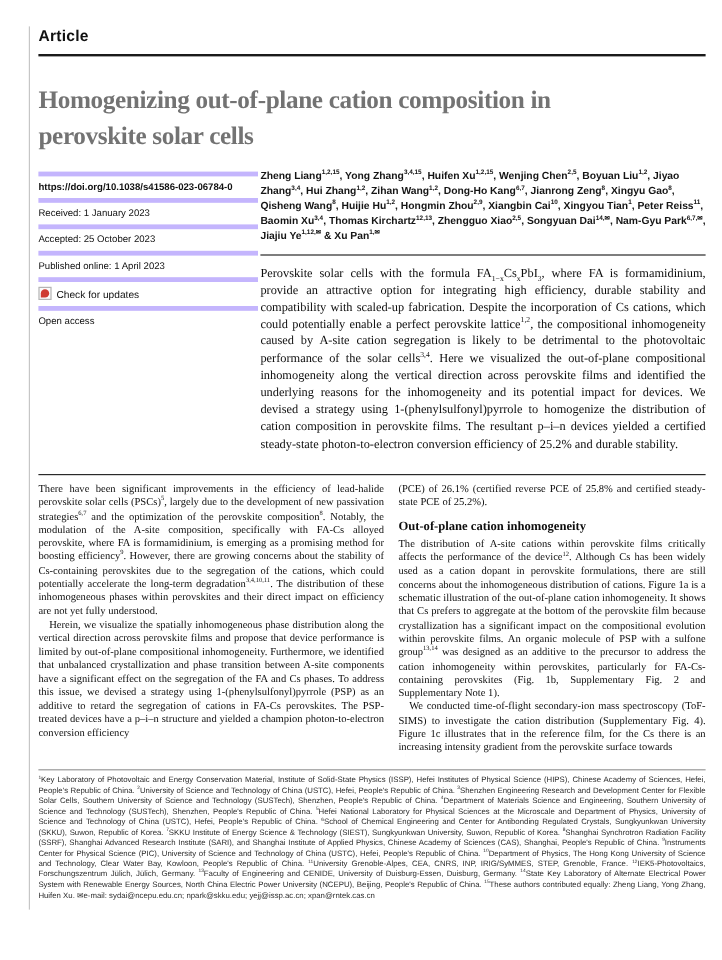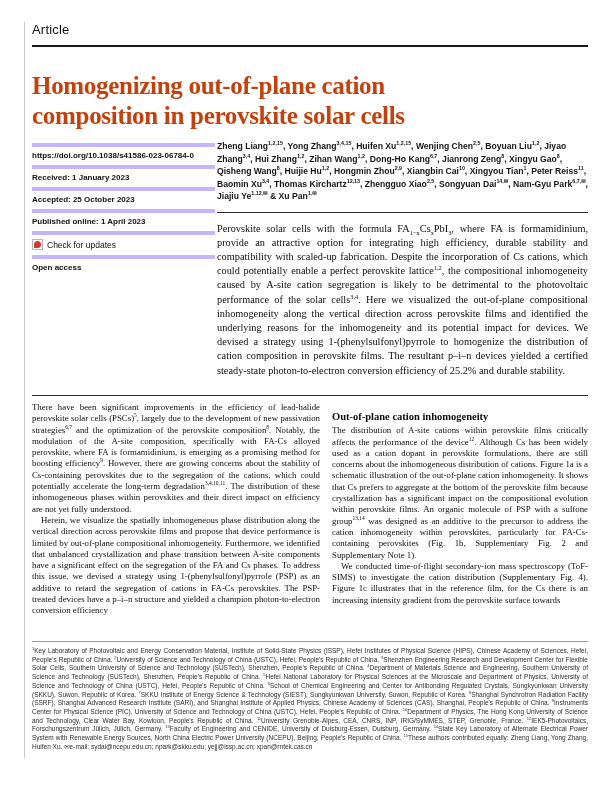--- a/index.html
+++ b/index.html
@@ -4,33 +4,33 @@
 <style>
   html,body { margin:0; padding:0; }
   body {
     width:602px; height:800px; position:relative;
     background:#ffffff; color:#111;
     font-family:"Liberation Sans", sans-serif;
     overflow:hidden;
   }
   .left-rule { position:absolute; left:24px; top:22px; width:1px; height:736px; background:#c6c6c6; }
 
-  .kicker { position:absolute; left:32px; top:22px; font-size:13px; font-weight:normal; letter-spacing:0.2px; }
+  .kicker { position:absolute; left:32px; top:22px; font-size:13px; font-weight:bold; letter-spacing:0.2px; }
   .rule-top { position:absolute; left:32px; top:45px; width:556px; height:2px; background:#1a1a1a; }
 
   .title {
     position:absolute; left:32px; top:54px; width:480px;
     font-family:"Liberation Serif", serif; font-weight:bold;
-    font-size:25px; line-height:30px; letter-spacing:-0.3px; color:#c2410c;
+    font-size:21px; line-height:30px; letter-spacing:-0.3px; color:#737373;
   }
 
   
   .meta { position:absolute; left:32px; top:143px; width:183px; font-size:8px; }
   .meta-row { border-top:4px solid #c4b5fd; padding:4px 0 5px 0; }
-  .meta-row.bold { font-weight:bold; }
+  .meta-row.bold { font-weight:normal; }
   .meta-link { color:#111; text-decoration:none; font-weight:bold; }
   .check-row { display:flex; align-items:center; gap:4px; font-size:8.5px; }
   .cm-icon { width:9px; height:9px; border:1px solid #b5b5b5; background:#fbfbfb; position:relative; display:inline-block; flex:0 0 auto; }
   .cm-dot { position:absolute; left:1px; top:1px; width:7px; height:7px; background:#cf3c32; border-radius:50% 50% 50% 0; }
 
   
   .right-top { position:absolute; left:217px; top:140px; width:371px; }
   .authors { font-size:8.6px; font-weight:bold; line-height:12.5px; color:#151515; }
   .authors sup { font-weight:bold; }
   .authors-rule { margin-top:9px; border:none; border-top:1px solid #2a2a2a; }
@@ -108,20 +108,21 @@
 </div>
 
 <div class="section-rule"></div>
 
 <div class="maincols">
   <div class="col-left">
     <p class="para">There have been significant improvements in the efficiency of lead-halide perovskite solar cells (PSCs)<sup>5</sup>, largely due to the development of new passivation strategies<sup>6,7</sup> and the optimization of the perovskite composition<sup>8</sup>. Notably, the modulation of the A-site composition, specifically with FA-Cs alloyed perovskite, where FA is formamidinium, is emerging as a promising method for boosting efficiency<sup>9</sup>. However, there are growing concerns about the stability of Cs-containing perovskites due to the segregation of the cations, which could potentially accelerate the long-term degradation<sup>3,4,10,11</sup>. The distribution of these inhomogeneous phases within perovskites and their direct impact on efficiency are not yet fully understood.</p>
     <p class="para indent">Herein, we visualize the spatially inhomogeneous phase distribution along the vertical direction across perovskite films and propose that device performance is limited by out-of-plane compositional inhomogeneity. Furthermore, we identified that unbalanced crystallization and phase transition between A-site components have a significant effect on the segregation of the FA and Cs phases. To address this issue, we devised a strategy using 1-(phenylsulfonyl)pyrrole (PSP) as an additive to retard the segregation of cations in FA-Cs perovskites. The PSP-treated devices have a p–i–n structure and yielded a champion photon-to-electron conversion efficiency</p>
   </div>
   <div class="col-right">
+    <p class="para">(PCE) of 26.1% (certified reverse PCE of 25.8% and certified steady-state PCE of 25.2%).</p>
     <h2 class="sec-heading">Out-of-plane cation inhomogeneity</h2>
     <p class="para">The distribution of A-site cations within perovskite films critically affects the performance of the device<sup>12</sup>. Although Cs has been widely used as a cation dopant in perovskite formulations, there are still concerns about the inhomogeneous distribution of cations. Figure 1a is a schematic illustration of the out-of-plane cation inhomogeneity. It shows that Cs prefers to aggregate at the bottom of the perovskite film because crystallization has a significant impact on the compositional evolution within perovskite films. An organic molecule of PSP with a sulfone group<sup>13,14</sup> was designed as an additive to the precursor to address the cation inhomogeneity within perovskites, particularly for FA-Cs-containing perovskites (Fig. 1b, Supplementary Fig. 2 and Supplementary Note 1).</p>
     <p class="para indent">We conducted time-of-flight secondary-ion mass spectroscopy (ToF-SIMS) to investigate the cation distribution (Supplementary Fig. 4). Figure 1c illustrates that in the reference film, for the Cs there is an increasing intensity gradient from the perovskite surface towards</p>
   </div>
 </div>
 
 <div class="foot-rule"></div>
 <div class="footnotes"><sup>1</sup>Key Laboratory of Photovoltaic and Energy Conservation Material, Institute of Solid-State Physics (ISSP), Hefei Institutes of Physical Science (HIPS), Chinese Academy of Sciences, Hefei, People's Republic of China. <sup>2</sup>University of Science and Technology of China (USTC), Hefei, People's Republic of China. <sup>3</sup>Shenzhen Engineering Research and Development Center for Flexible Solar Cells, Southern University of Science and Technology (SUSTech), Shenzhen, People's Republic of China. <sup>4</sup>Department of Materials Science and Engineering, Southern University of Science and Technology (SUSTech), Shenzhen, People's Republic of China. <sup>5</sup>Hefei National Laboratory for Physical Sciences at the Microscale and Department of Physics, University of Science and Technology of China (USTC), Hefei, People's Republic of China. <sup>6</sup>School of Chemical Engineering and Center for Antibonding Regulated Crystals, Sungkyunkwan University (SKKU), Suwon, Republic of Korea. <sup>7</sup>SKKU Institute of Energy Science &amp; Technology (SIEST), Sungkyunkwan University, Suwon, Republic of Korea. <sup>8</sup>Shanghai Synchrotron Radiation Facility (SSRF), Shanghai Advanced Research Institute (SARI), and Shanghai Institute of Applied Physics, Chinese Academy of Sciences (CAS), Shanghai, People's Republic of China. <sup>9</sup>Instruments Center for Physical Science (PIC), University of Science and Technology of China (USTC), Hefei, People's Republic of China. <sup>10</sup>Department of Physics, The Hong Kong University of Science and Technology, Clear Water Bay, Kowloon, People's Republic of China. <sup>11</sup>University Grenoble-Alpes, CEA, CNRS, INP, IRIG/SyMMES, STEP, Grenoble, France. <sup>12</sup>IEK5-Photovoltaics, Forschungszentrum Jülich, Jülich, Germany. <sup>13</sup>Faculty of Engineering and CENIDE, University of Duisburg-Essen, Duisburg, Germany. <sup>14</sup>State Key Laboratory of Alternate Electrical Power System with Renewable Energy Sources, North China Electric Power University (NCEPU), Beijing, People's Republic of China. <sup>15</sup>These authors contributed equally: Zheng Liang, Yong Zhang, Huifen Xu. ✉e-mail: sydai@ncepu.edu.cn; npark@skku.edu; yejj@issp.ac.cn; xpan@rntek.cas.cn</div>
 
 <div class="footer">

